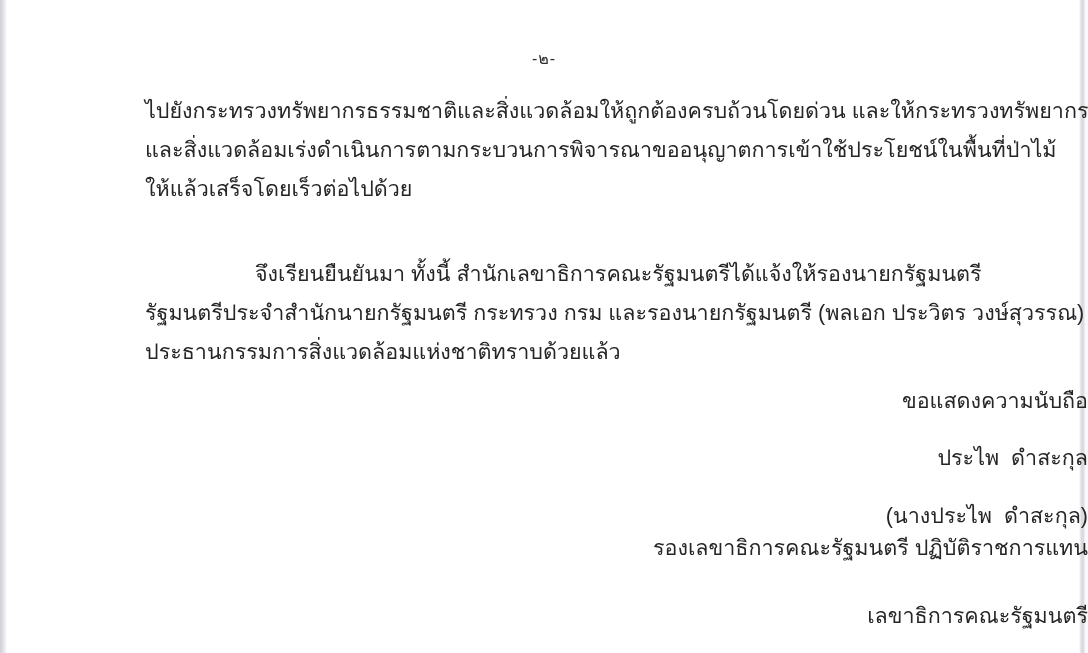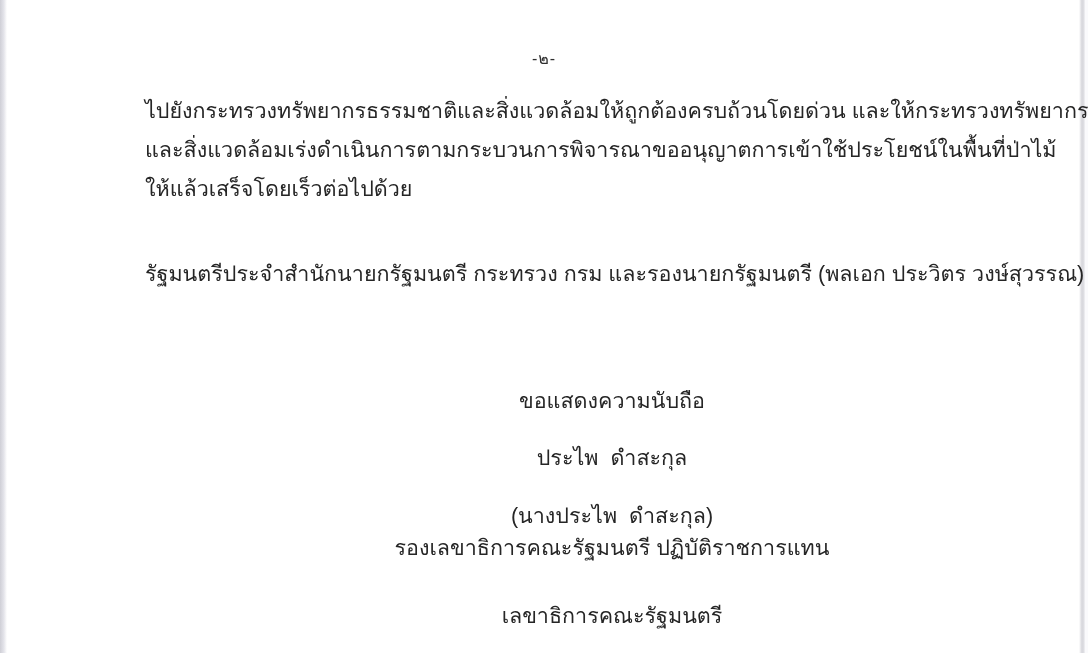--- a/index.html
+++ b/index.html
@@ -43,21 +43,21 @@
     color: #262626;
   }
   .para1 { top: 92px; }
   .para2 { top: 255px; }
   .line { white-space: nowrap; }
   .indent { padding-left: 110px; }
   .closing-line {
     position: absolute;
     left: 136px;
     width: 952px;
-    text-align: center;
+    text-align: right;
     font-size: 21.5px;
     white-space: pre;
     color: #262626;
   }
   .salutation   { top: 383px; }
   .sig-name     { top: 440px; }
   .paren-name   { top: 498px; }
   .title-line1  { top: 530px; }
   .title-line2  { top: 562px; margin-top: 36px; }
 </style>
@@ -72,21 +72,23 @@
 
   <div class="page-number">-๒-</div>
 
   <div class="para para1">
     <div class="line">ไปยังกระทรวงทรัพยากรธรรมชาติและสิ่งแวดล้อมให้ถูกต้องครบถ้วนโดยด่วน และให้กระทรวงทรัพยากรธรรมชาติ</div>
     <div class="line">และสิ่งแวดล้อมเร่งดำเนินการตามกระบวนการพิจารณาขออนุญาตการเข้าใช้ประโยชน์ในพื้นที่ป่าไม้</div>
     <div class="line">ให้แล้วเสร็จโดยเร็วต่อไปด้วย</div>
   </div>
 
   <div class="para para2">
+    <div class="line indent">จึงเรียนยืนยันมา ทั้งนี้ สำนักเลขาธิการคณะรัฐมนตรีได้แจ้งให้รองนายกรัฐมนตรี</div>
     <div class="line">รัฐมนตรีประจำสำนักนายกรัฐมนตรี กระทรวง กรม และรองนายกรัฐมนตรี (พลเอก ประวิตร  วงษ์สุวรรณ)</div>
+    <div class="line">ประธานกรรมการสิ่งแวดล้อมแห่งชาติทราบด้วยแล้ว</div>
   </div>
 
   <div class="closing-line salutation">ขอแสดงความนับถือ</div>
   <div class="closing-line sig-name">ประไพ  ดำสะกุล</div>
   <div class="closing-line paren-name">(นางประไพ  ดำสะกุล)</div>
   <div class="closing-line title-line1">รองเลขาธิการคณะรัฐมนตรี ปฏิบัติราชการแทน</div>
   <div class="closing-line title-line2">เลขาธิการคณะรัฐมนตรี</div>
 
 </div>
 

